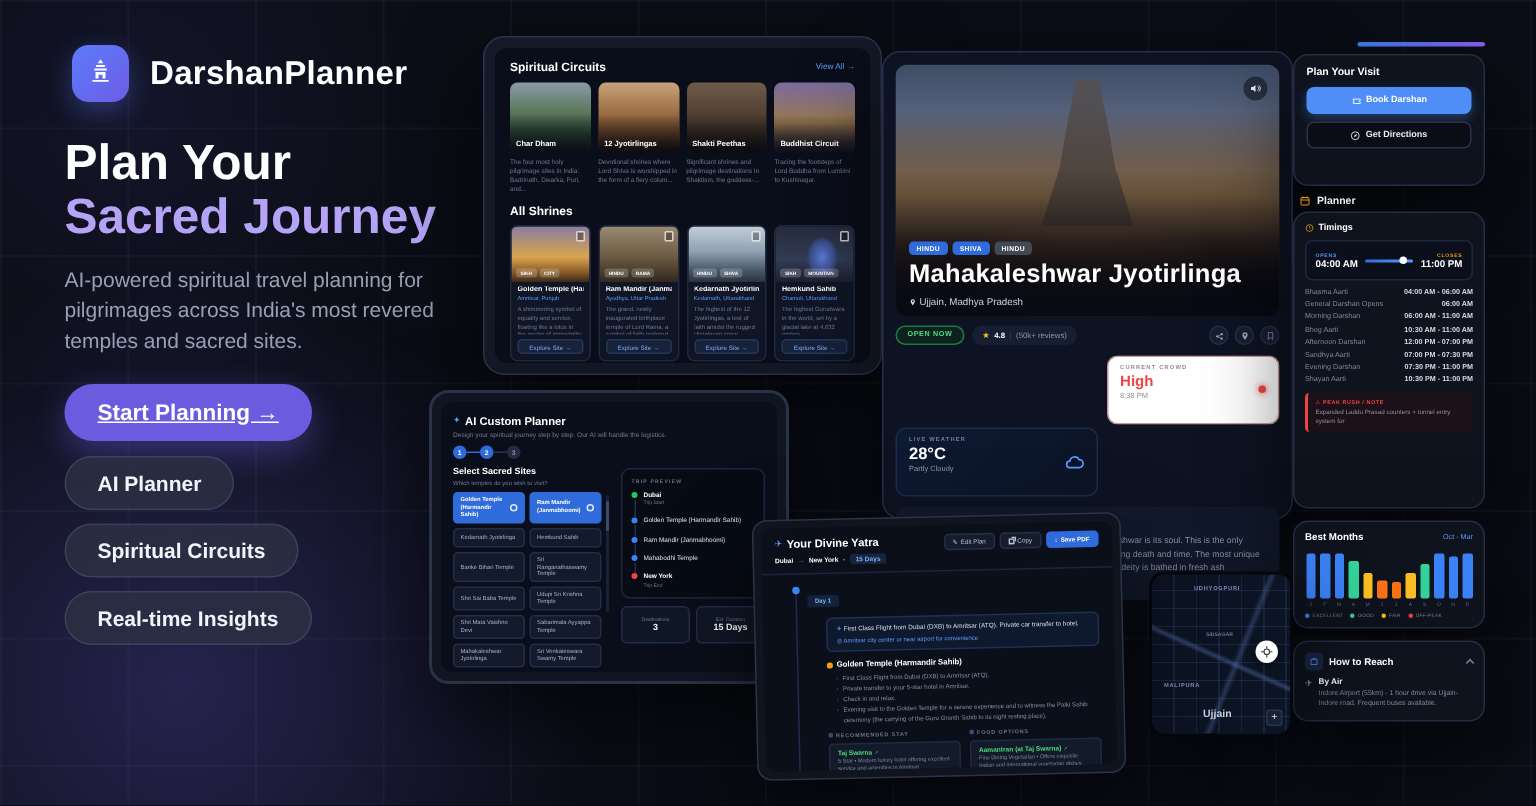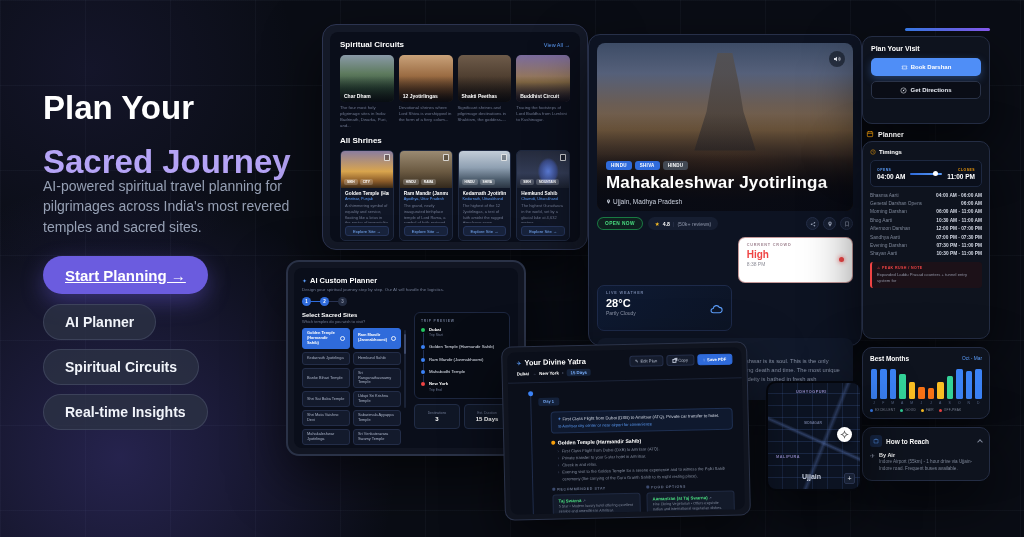--- a/index.html
+++ b/index.html
@@ -15,21 +15,21 @@
   .glow-tl{position:absolute;left:-120px;top:-140px;width:420px;height:420px;border-radius:50%;
     background:radial-gradient(circle,rgba(109,92,224,.10),transparent 70%);}
   .panel{position:absolute;box-shadow:0 22px 55px rgba(0,0,0,.6);}
 
   
   .brand{position:absolute;left:48px;top:30px;display:flex;align-items:center;}
   .logo{width:38px;height:38px;border-radius:11px;background:linear-gradient(135deg,#5b7cfa,#6d5ce6);
     display:flex;align-items:center;justify-content:center;box-shadow:0 6px 18px rgba(91,124,250,.35);}
   .brand-name{margin-left:14px;font-size:22px;font-weight:800;color:#fff;letter-spacing:.2px;}
   .h1{position:absolute;left:43px;top:90px;font-size:33px;line-height:1.1;font-weight:800;color:#fff;}
-  .h1 .l2{color:#b5a4f6;margin-top:18px;}
+  .h1 .l2{color:#b5a4f6;}
   .hero-desc{position:absolute;left:43px;top:176px;width:262px;font-size:14px;line-height:1.45;color:#96a0b4;}
   .btn-cta{position:absolute;left:43px;top:256px;height:38px;padding:0 22px;border-radius:19px;
     background:#6b5cdf;color:#fff;font-size:15px;font-weight:700;display:flex;align-items:center;
     box-shadow:0 8px 22px rgba(107,92,223,.4);cursor:pointer;text-decoration:underline;}
   .pill{position:absolute;left:43px;height:36px;padding:5px 21px;border-radius:18px;
     background:rgba(44,50,68,.78);border:1px solid rgba(96,106,136,.35);color:#f1f4fa;
     font-size:14px;font-weight:700;display:flex;align-items:center;}
   .pill.p1{top:304px}.pill.p2{top:349px}.pill.p3{top:394px}
 
   
@@ -259,20 +259,30 @@
     border:1px solid #2a3450;color:#dfe4ee;font-size:7px;display:flex;align-items:center;justify-content:center;cursor:pointer;}
 </style>
 </head>
 <body>
 
 <div id="stage">
   <div class="bg-grid"></div>
   <div class="glow-bl"></div>
   <div class="glow-tl"></div>
 
+  <div class="brand">
+    <div class="logo">
+      <span>
+        <svg width="20" height="20" viewBox="0 0 24 24">
+            <path fill="#fff" d="M12 3l2.2 3.2h-4.4L12 3zm-3.5 4.6h7v1.6h-7V7.6zM7 10.4h10v1.6H7v-1.6zm1 2.8h8v5.2h-2.4v-3h-3.2v3H8v-5.2zM5.5 19.6h13V21h-13v-1.4z"></path>
+          </svg>
+      </span>
+    </div>
+    <div class="brand-name">DarshanPlanner</div>
+  </div>
 
   <div class="h1">
     <div>Plan Your</div>
     <div class="l2">Sacred Journey</div>
   </div>
   <div class="hero-desc">AI-powered spiritual travel planning for pilgrimages across India's most revered temples and sacred sites.</div>
 
   <div class="btn-cta">Start Planning →</div>
   <div class="pill p1">AI Planner</div>
   <div class="pill p2">Spiritual Circuits</div>

